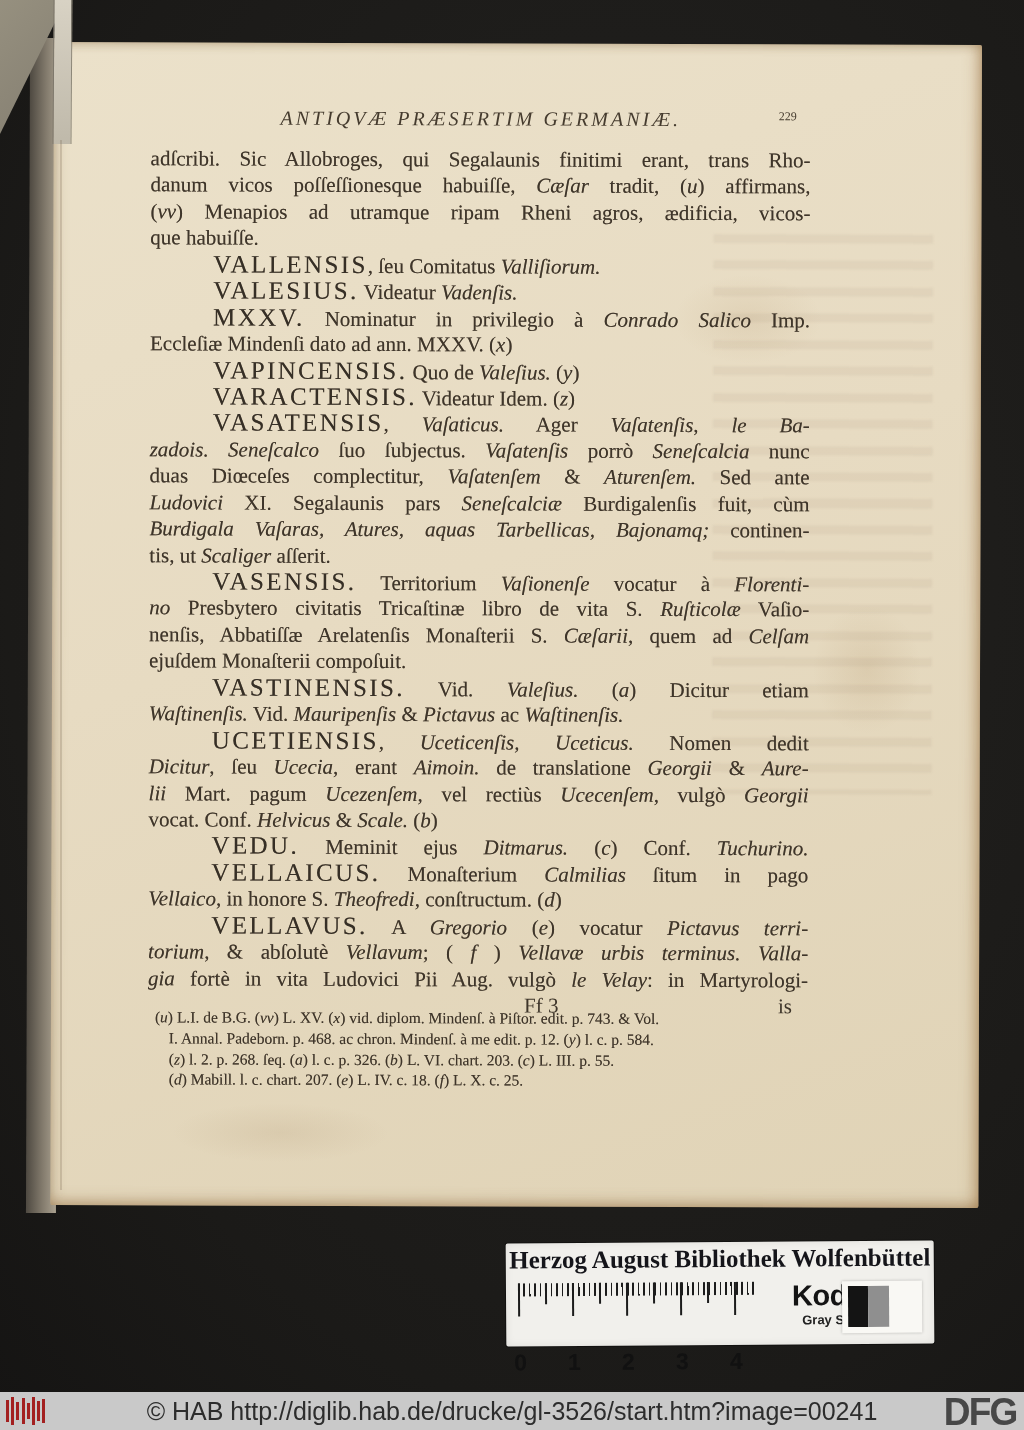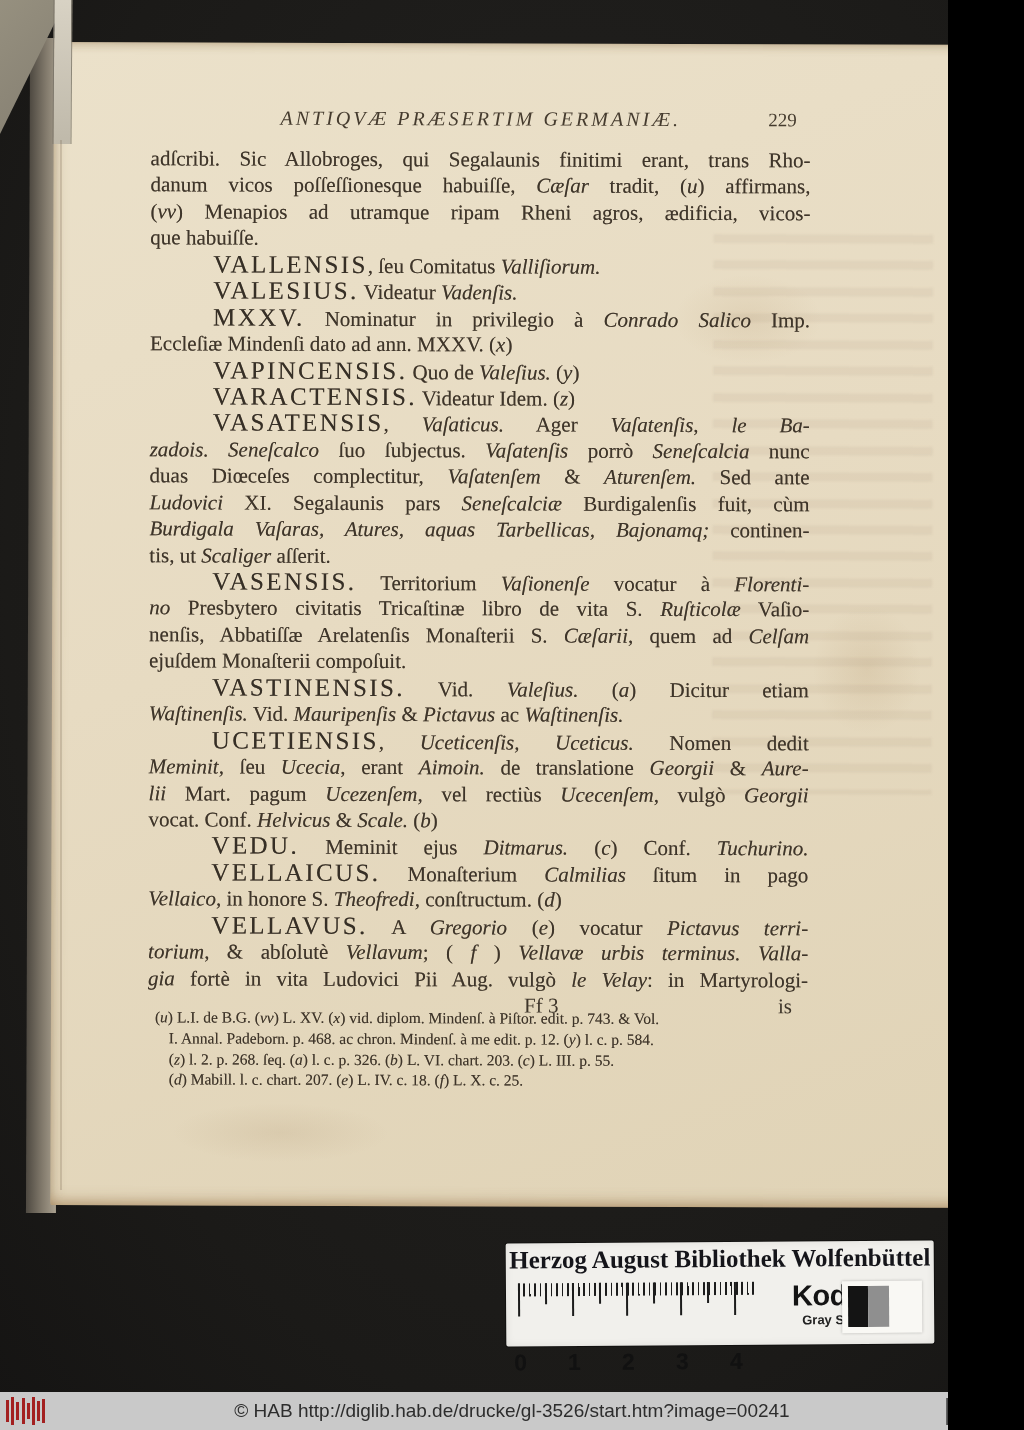--- a/index.html
+++ b/index.html
@@ -1,16 +1,16 @@
 <!DOCTYPE html>
 <html><head>
 <meta charset="utf-8">
 <style>
   html,body{margin:0;padding:0;background:#000;}
-  #screen{position:relative;width:948px;height:1430px;overflow:hidden;
+  #screen{position:relative;width:1024px;height:1430px;overflow:hidden;
           background:#1d1c1a;font-family:"Liberation Serif","DejaVu Serif",serif;}
   
   #backdrop{position:absolute;inset:0;background:
      radial-gradient(ellipse at 60% 40%, #232220 0%, #1b1a18 70%, #151413 100%);}
   #edge-strip{position:absolute;left:28px;top:38px;width:30px;height:1175px;
      background:linear-gradient(90deg,#4e4941 0%, #837b6d 55%, #aaa190 100%);
      transform:rotate(0.2deg);}
   #tissue-corner{position:absolute;left:0;top:0;width:70px;height:134px;
      clip-path:polygon(0 0,66px 0,0 134px);
      background:linear-gradient(135deg,#96907f,#837d70);}
@@ -35,21 +35,21 @@
      background:radial-gradient(ellipse,rgba(150,110,60,.12),transparent 70%);}
   #stain-3{left:120px;top:1060px;width:220px;height:60px;
      background:radial-gradient(ellipse,rgba(135,100,60,.10),transparent 70%);}
   #ghost-text{position:absolute;left:660px;top:190px;width:220px;height:560px;
      background:repeating-linear-gradient(180deg,rgba(120,90,60,.065) 0 9px,transparent 9px 26.45px);
      filter:blur(1px);}
   
   #page-header{position:absolute;left:97px;top:64px;width:660px;height:30px;}
   #header-title{display:block;text-align:center;font-style:italic;font-size:20px;
      letter-spacing:3px;color:#453b2e;}
-  #page-number{position:absolute;right:14px;top:1px;font-size:19px;color:#453b2e;}
+  #page-number{position:absolute;right:14px;top:1px;font-size:12px;color:#453b2e;}
   
   #body-text{position:absolute;left:97px;top:103px;width:660px;}
   .tline{height:26.45px;line-height:26.45px;font-size:21px;overflow:visible;
      text-shadow:0 0 .5px rgba(62,48,32,.55);}
   .tline.ind{padding-left:63px;}
   .tline.just{text-align:justify;text-align-last:justify;}
   .seg-n{font-style:normal;}
   .seg-i{font-style:italic;}
   .seg-h{font-size:25px;letter-spacing:2.4px;color:#362f26;}
   #signature-row{display:flex;height:27px;line-height:27px;font-size:21px;}
@@ -84,21 +84,21 @@
   #patch-gray{position:absolute;left:26px;top:5px;width:21px;height:41px;background:#8f8f8f;}
   
   #footer-bar{position:absolute;left:0;bottom:0;width:1024px;height:38px;
      background:#c9c9c9;z-index:5;
      font-family:"Liberation Sans","DejaVu Sans",sans-serif;}
   #hab-barcode-icon{position:absolute;left:6px;top:5px;width:44px;height:28px;
      display:flex;align-items:center;gap:2.2px;}
   #hab-barcode-icon i{display:block;width:3px;background:#a32020;}
   #copyright-url{position:absolute;left:0;top:0;width:100%;height:38px;
      display:flex;align-items:center;justify-content:center;
-     font-size:19px;color:#2d2d2d;letter-spacing:0;}
+     font-size:25px;color:#2d2d2d;letter-spacing:0;}
   #dfg-logo{position:absolute;right:8px;top:-2px;font-weight:700;font-size:39px;
      color:#474747;letter-spacing:-2px;transform:scaleX(.95);transform-origin:right;}
 </style>
 </head>
 <body>
 
 <div id="screen">
   <div id="backdrop"></div>
   <div id="edge-strip"></div>
   <div id="tissue-corner"></div>
@@ -132,21 +132,21 @@
           <div class="tline just"><span class="seg-i">Ludovici</span><span class="seg-n"> XI.  Segalaunis pars </span><span class="seg-i">Seneſcalciæ</span><span class="seg-n"> Burdigalenſis fuit, cùm</span></div>
           <div class="tline just"><span class="seg-i">Burdigala Vaſaras, Atures, aquas Tarbellicas, Bajonamq;</span><span class="seg-n"> continen-</span></div>
           <div class="tline"><span class="seg-n">tis, ut </span><span class="seg-i">Scaliger</span><span class="seg-n"> aſſerit.</span></div>
           <div class="tline ind just"><span class="seg-h">VASENSIS.</span><span class="seg-n">  Territorium </span><span class="seg-i">Vaſionenſe</span><span class="seg-n"> vocatur à </span><span class="seg-i">Florenti-</span></div>
           <div class="tline just"><span class="seg-i">no</span><span class="seg-n"> Presbytero civitatis Tricaſtinæ libro de vita S. </span><span class="seg-i">Ruſticolæ</span><span class="seg-n"> Vaſio-</span></div>
           <div class="tline just"><span class="seg-n">nenſis, Abbatiſſæ Arelatenſis Monaſterii S. </span><span class="seg-i">Cæſarii</span><span class="seg-n">, quem ad </span><span class="seg-i">Celſam</span></div>
           <div class="tline"><span class="seg-n">ejuſdem Monaſterii compoſuit.</span></div>
           <div class="tline ind just"><span class="seg-h">VASTINENSIS.</span><span class="seg-n">  Vid. </span><span class="seg-i">Valeſius.</span><span class="seg-n">  (</span><span class="seg-i">a</span><span class="seg-n">)  Dicitur etiam</span></div>
           <div class="tline"><span class="seg-i">Waſtinenſis.</span><span class="seg-n">  Vid. </span><span class="seg-i">Mauripenſis</span><span class="seg-n"> &amp; </span><span class="seg-i">Pictavus</span><span class="seg-n"> ac </span><span class="seg-i">Waſtinenſis.</span></div>
           <div class="tline ind just"><span class="seg-h">UCETIENSIS</span><span class="seg-n">, </span><span class="seg-i">Uceticenſis, Uceticus.</span><span class="seg-n">  Nomen dedit</span></div>
-          <div class="tline just"><span class="seg-i">Meminit</span><span class="seg-n">, ſeu </span><span class="seg-i">Ucecia</span><span class="seg-n">, erant </span><span class="seg-i">Aimoin.</span><span class="seg-n"> de translatione </span><span class="seg-i">Georgii</span><span class="seg-n"> &amp; </span><span class="seg-i">Aure-</span></div>
+          <div class="tline just"><span class="seg-i">Dicitur</span><span class="seg-n">, ſeu </span><span class="seg-i">Ucecia</span><span class="seg-n">, erant </span><span class="seg-i">Aimoin.</span><span class="seg-n"> de translatione </span><span class="seg-i">Georgii</span><span class="seg-n"> &amp; </span><span class="seg-i">Aure-</span></div>
           <div class="tline just"><span class="seg-i">lii</span><span class="seg-n"> Mart. pagum </span><span class="seg-i">Ucezenſem</span><span class="seg-n">, vel rectiùs </span><span class="seg-i">Ucecenſem</span><span class="seg-n">, vulgò </span><span class="seg-i">Georgii</span></div>
           <div class="tline"><span class="seg-n">vocat.   Conf. </span><span class="seg-i">Helvicus</span><span class="seg-n"> &amp; </span><span class="seg-i">Scale.</span><span class="seg-n">  (</span><span class="seg-i">b</span><span class="seg-n">)</span></div>
           <div class="tline ind just"><span class="seg-h">VEDU.</span><span class="seg-n">  Meminit ejus </span><span class="seg-i">Ditmarus.</span><span class="seg-n"> (</span><span class="seg-i">c</span><span class="seg-n">)  Conf. </span><span class="seg-i">Tuchurino.</span></div>
           <div class="tline ind just"><span class="seg-h">VELLAICUS.</span><span class="seg-n">  Monaſterium </span><span class="seg-i">Calmilias</span><span class="seg-n"> ſitum in pago</span></div>
           <div class="tline"><span class="seg-i">Vellaico</span><span class="seg-n">, in honore S. </span><span class="seg-i">Theofredi</span><span class="seg-n">, conſtructum.  (</span><span class="seg-i">d</span><span class="seg-n">)</span></div>
           <div class="tline ind just"><span class="seg-h">VELLAVUS.</span><span class="seg-n">  A </span><span class="seg-i">Gregorio</span><span class="seg-n"> (</span><span class="seg-i">e</span><span class="seg-n">) vocatur </span><span class="seg-i">Pictavus terri-</span></div>
           <div class="tline just"><span class="seg-i">torium</span><span class="seg-n">, &amp; abſolutè </span><span class="seg-i">Vellavum</span><span class="seg-n">;  ( </span><span class="seg-i">f</span><span class="seg-n"> )  </span><span class="seg-i">Vellavæ urbis terminus.</span><span class="seg-n">  </span><span class="seg-i">Valla-</span></div>
           <div class="tline just"><span class="seg-i">gia</span><span class="seg-n"> fortè in vita Ludovici Pii Aug.  vulgò </span><span class="seg-i">le Velay</span><span class="seg-n">:  in Martyrologi-</span></div>
         </div>
       <div id="signature-row">

